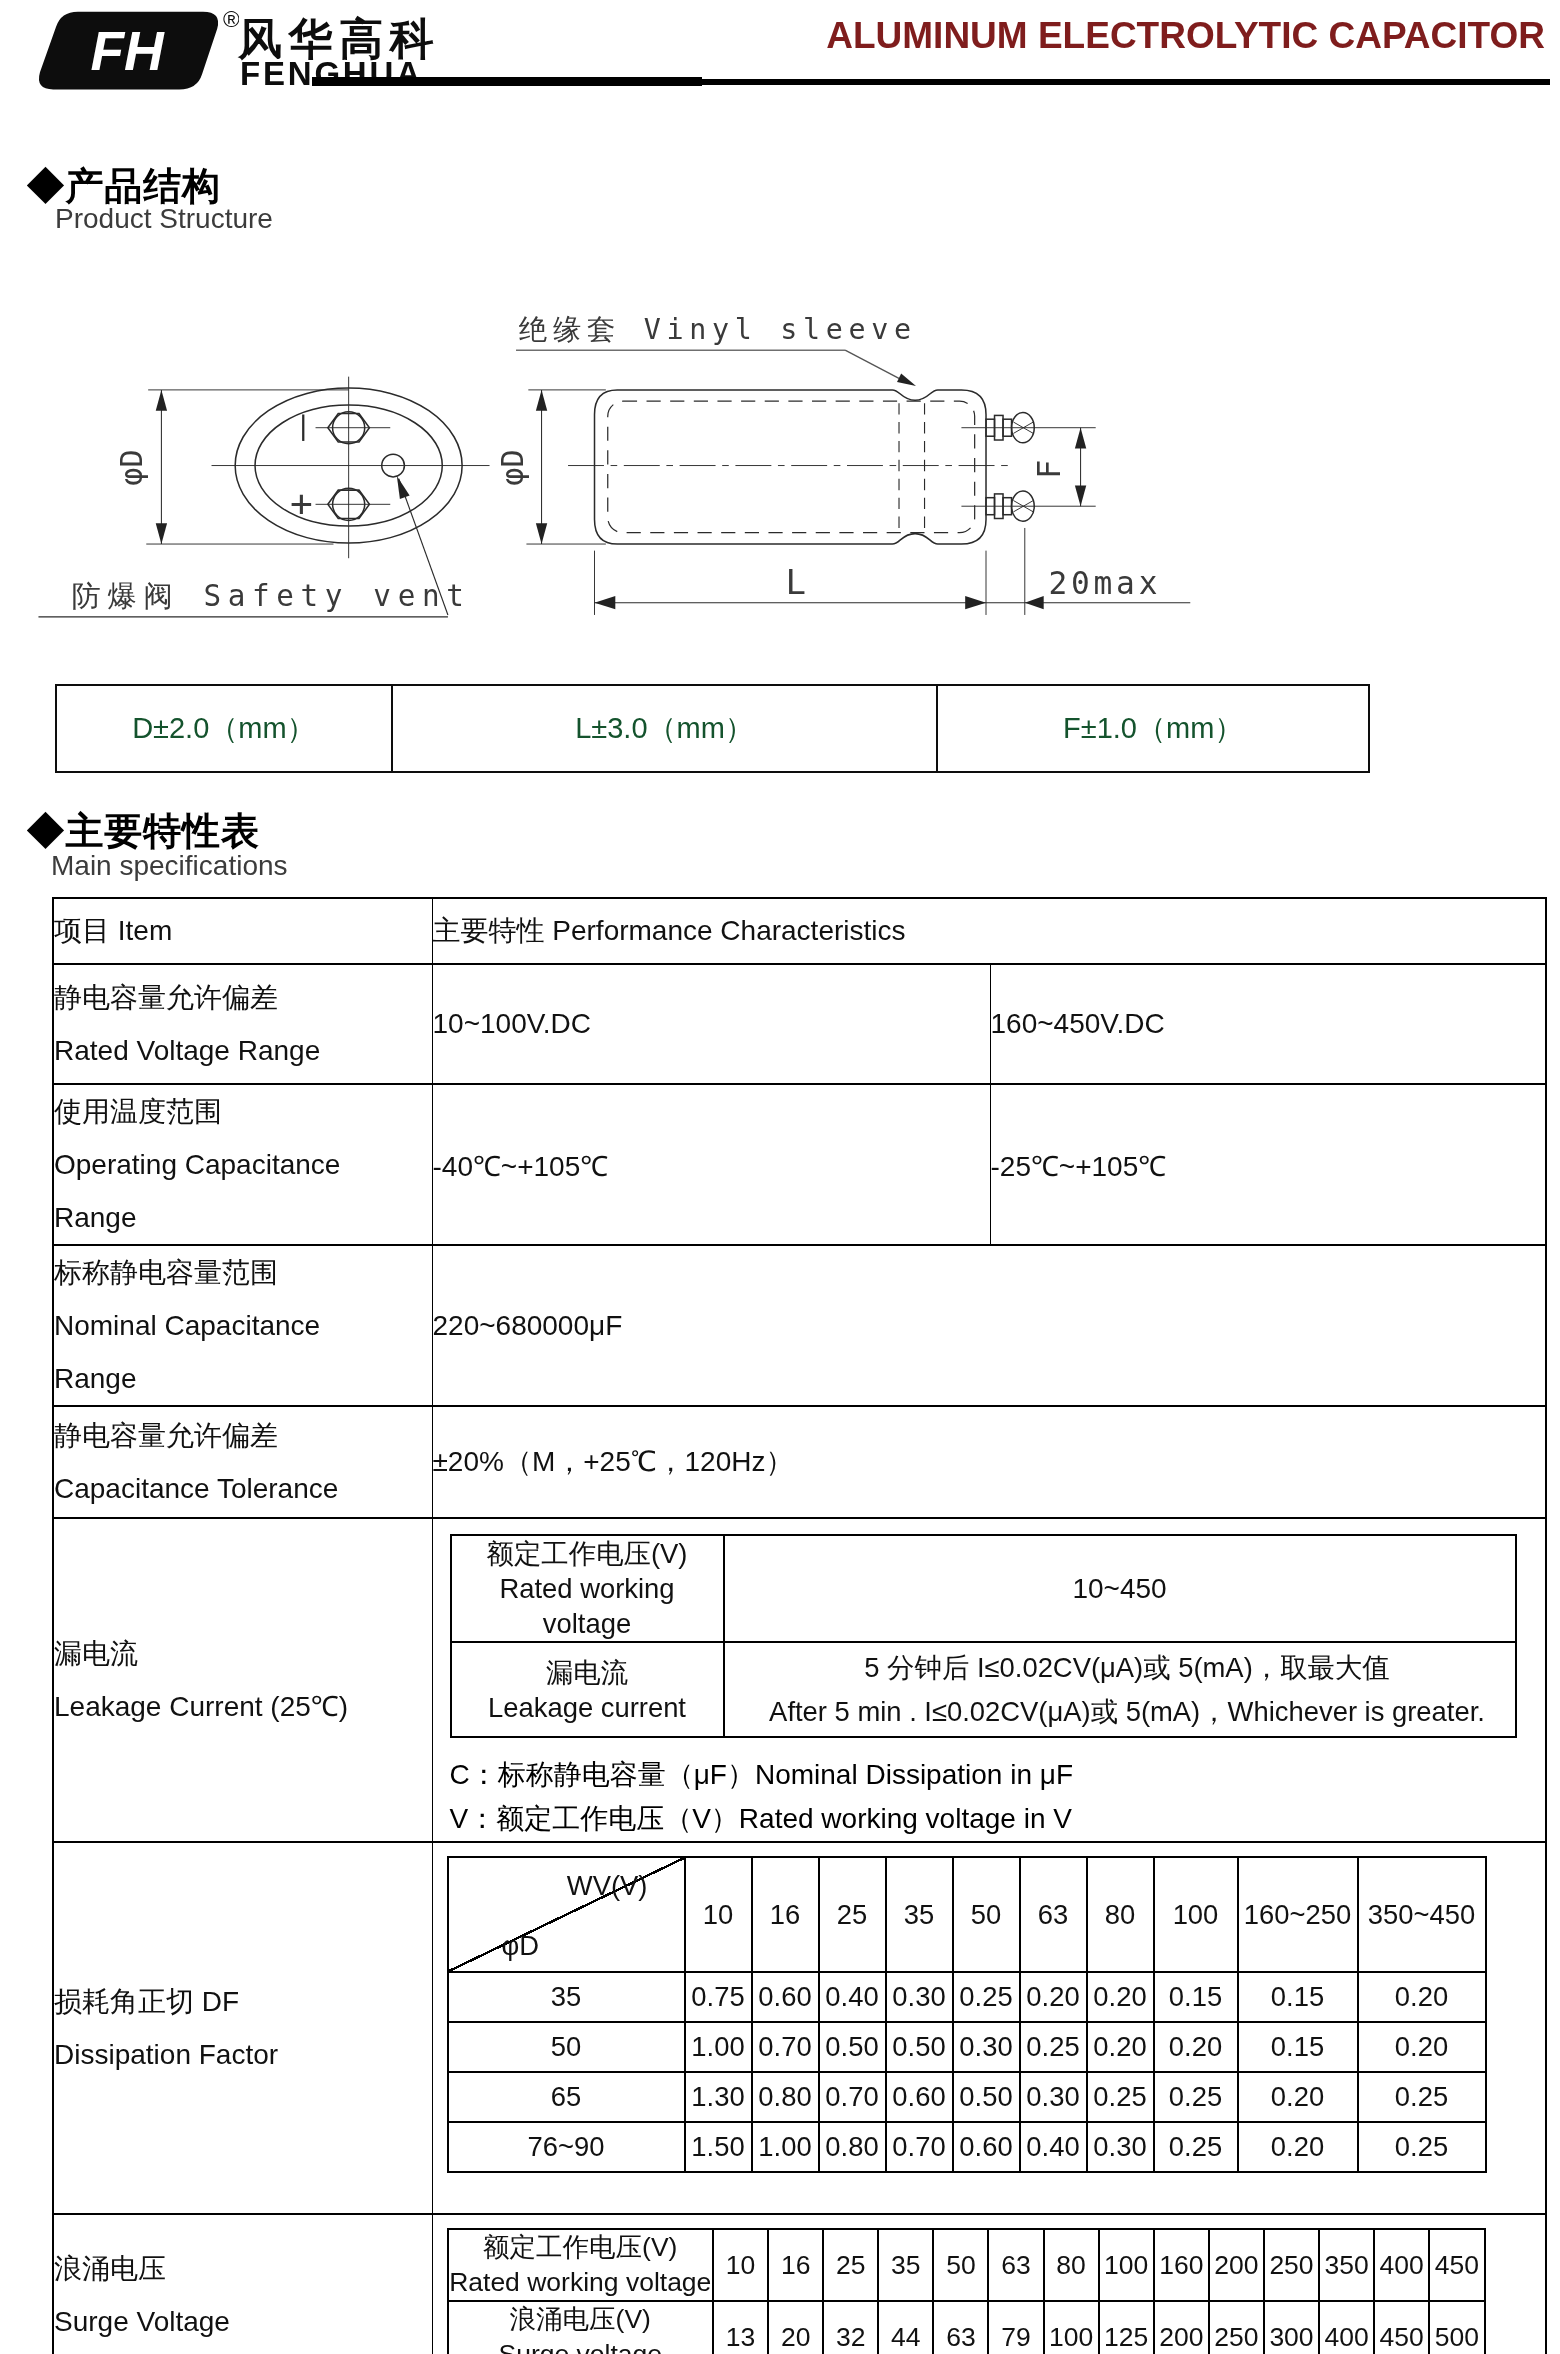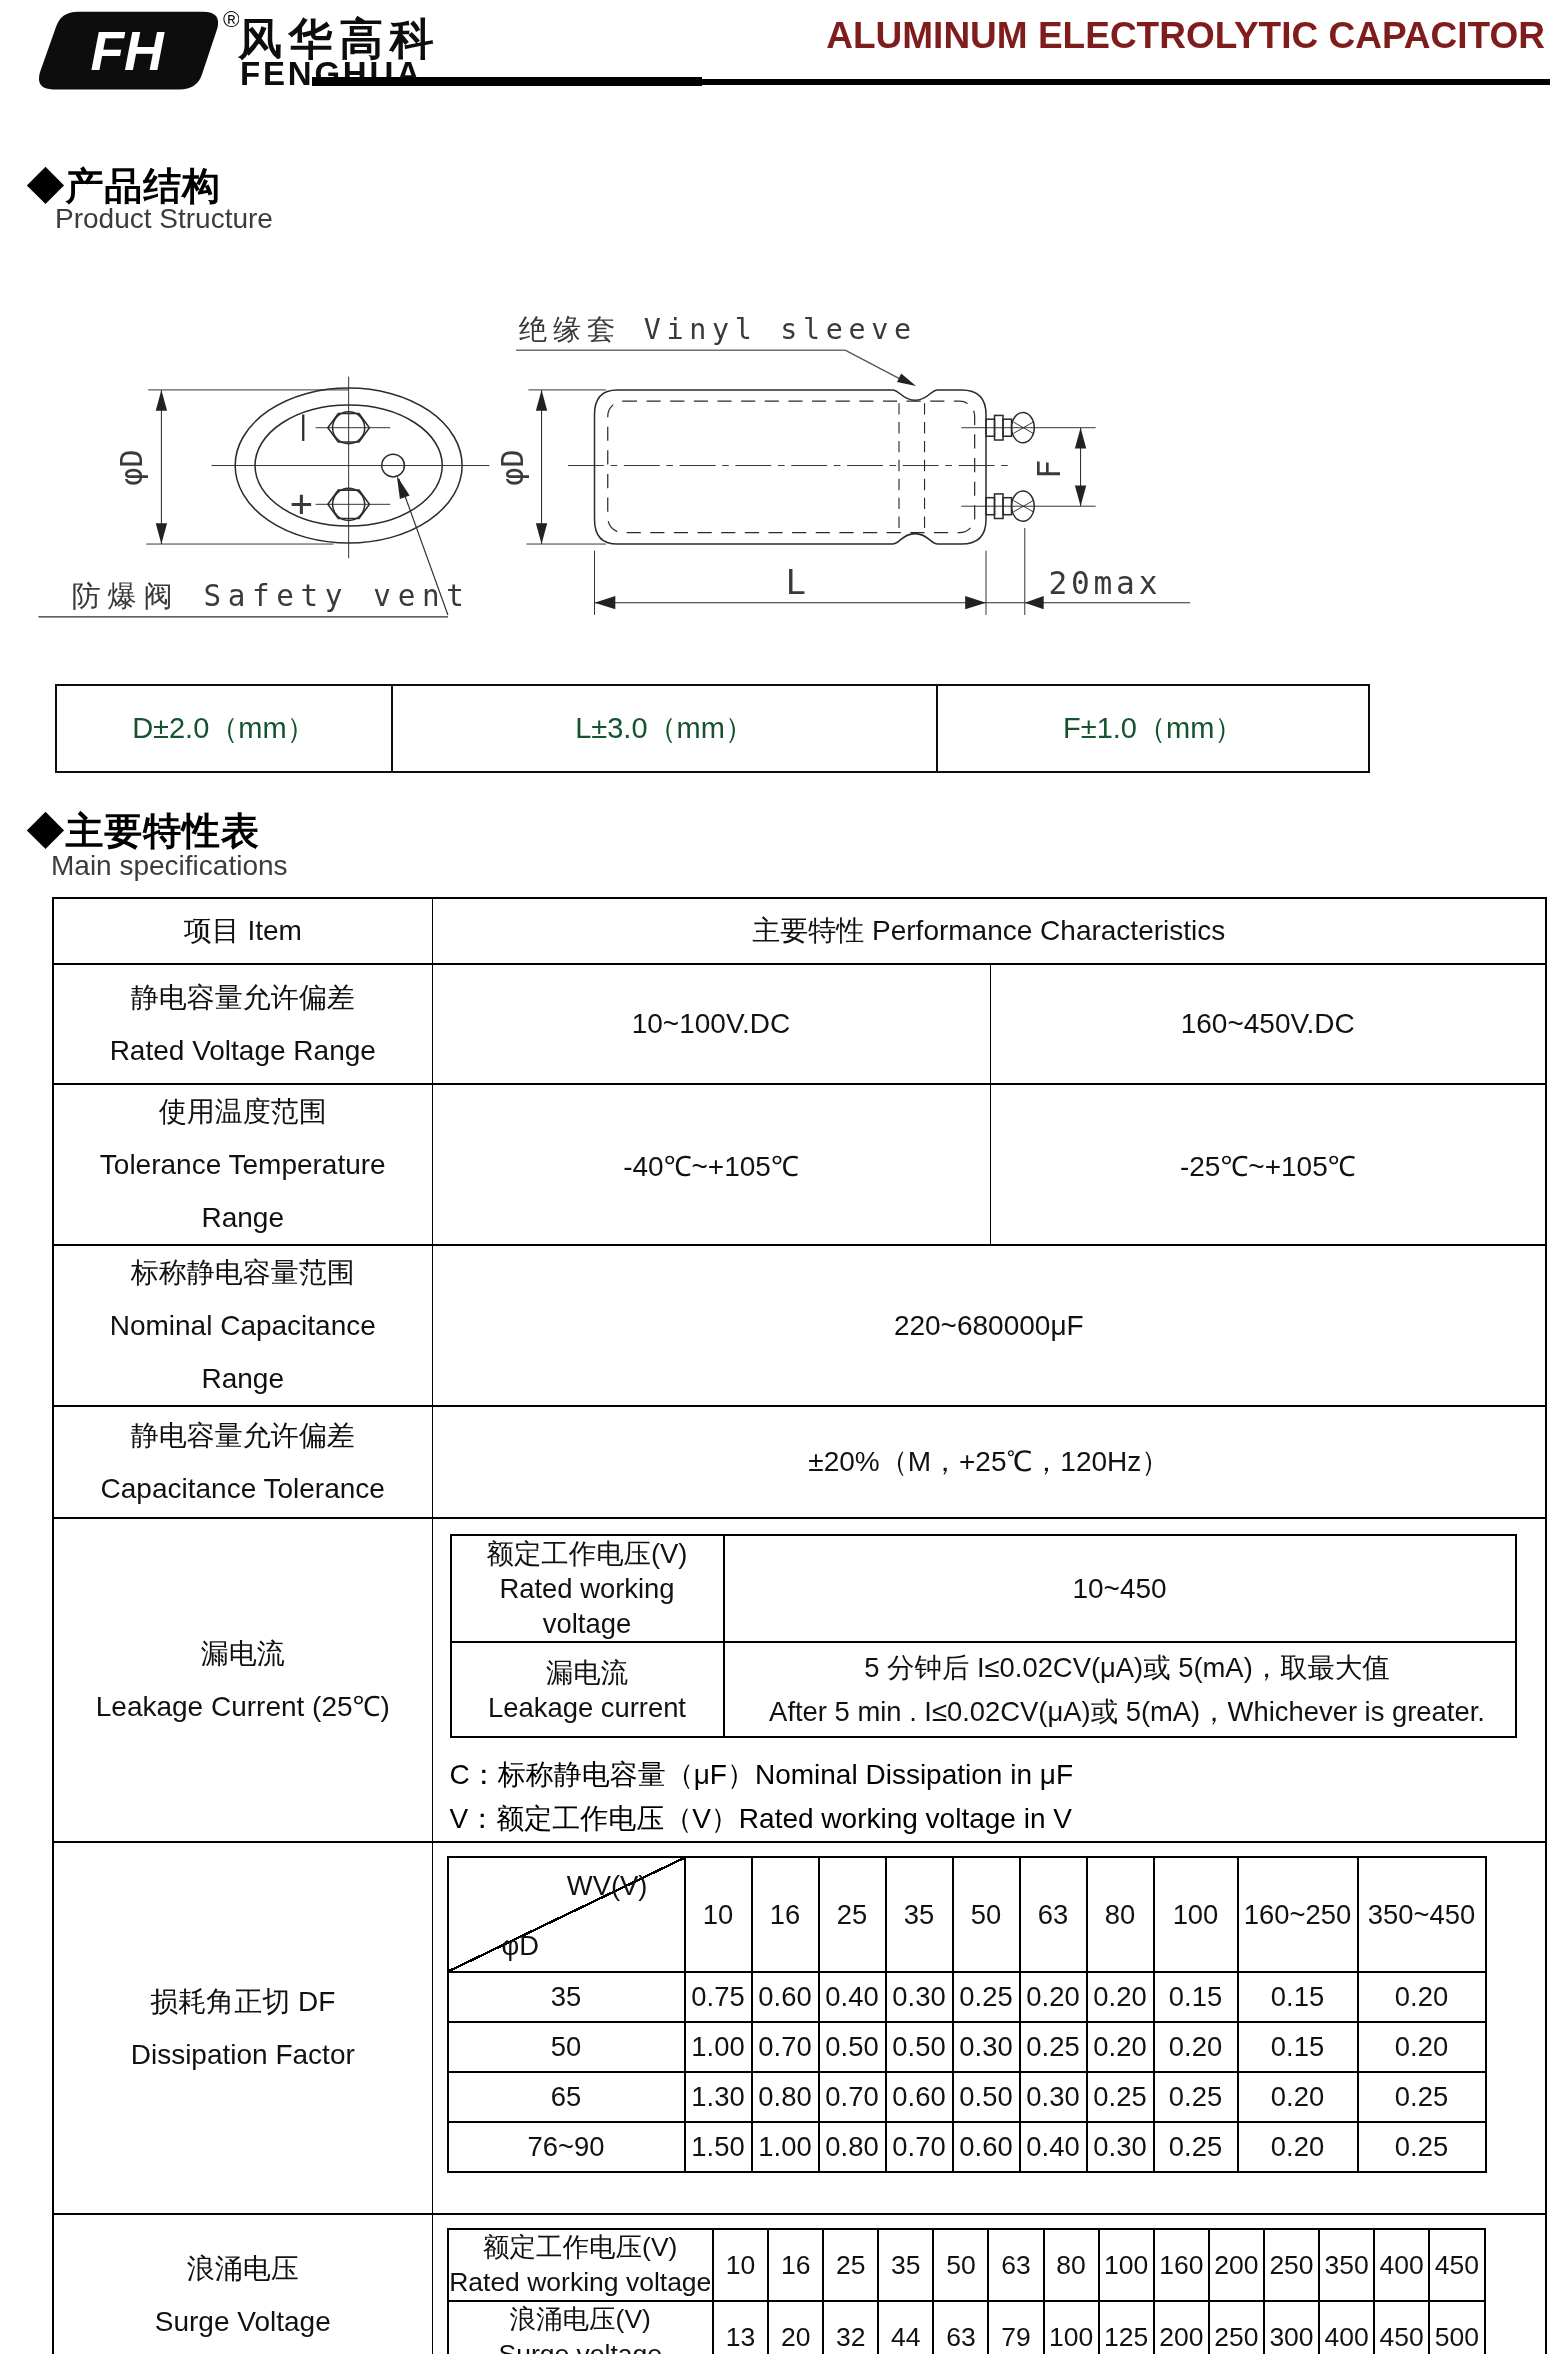--- a/index.html
+++ b/index.html
@@ -25,21 +25,21 @@
   .dimstrip{left:55px;top:684px;width:1315px;height:89px;display:flex}
   .dim-cell{border:2.8px solid #0d0d0d;border-left:none;display:flex;align-items:center;
             justify-content:center;font-size:29px;color:#14532d;box-sizing:border-box}
   .dim-cell:first-child{border-left:2.8px solid #0d0d0d}
   .dc1{width:338px}.dc2{width:546px}.dc3{width:432px}
 
   
   table{border-collapse:collapse;table-layout:fixed}
   .spec{position:absolute;left:52px;top:897px;width:1492px;border:2.8px solid #000}
   .spec>tbody>tr>td{border:1.9px solid #000;border-top-width:2.8px;border-bottom-width:2.8px;
-       text-align:center;vertical-align:middle;font-size:28px;padding:0;overflow:hidden}
+       text-align:left;vertical-align:middle;font-size:28px;padding:0;overflow:hidden}
   .item-cell{line-height:53px}
   .vtop{vertical-align:top !important;text-align:left !important}
 
   .inner td{border:2.4px solid #000;text-align:center;font-size:27.4px;vertical-align:middle;
             padding:0;overflow:hidden}
   .leak-wrap{margin:15px 0 0 17px}
   .leak-table{width:1065px}
   .leak-spec{text-align:right;padding-left:15px !important;line-height:44px;font-size:28px}
   .leak-notes{margin-top:15px;font-size:28px;line-height:44px;text-align:left;color:#000}
   .two-line{line-height:35px;font-size:26.5px}
@@ -194,21 +194,21 @@
         <div>静电容量允许偏差</div>
         <div>Rated Voltage Range</div>
       </td>
       <td>10~100V.DC</td>
       <td>160~450V.DC</td>
     </tr>
 
     <tr style="height:156px">
       <td class="item-cell">
         <div>使用温度范围</div>
-        <div>Tolerance Temperature</div>
+        <div>Operating Capacitance</div>
         <div>Range</div>
       </td>
       <td>-40℃~+105℃</td>
       <td>-25℃~+105℃</td>
     </tr>
 
     <tr style="height:161px">
       <td class="item-cell">
         <div>标称静电容量范围</div>
         <div>Nominal Capacitance</div>

